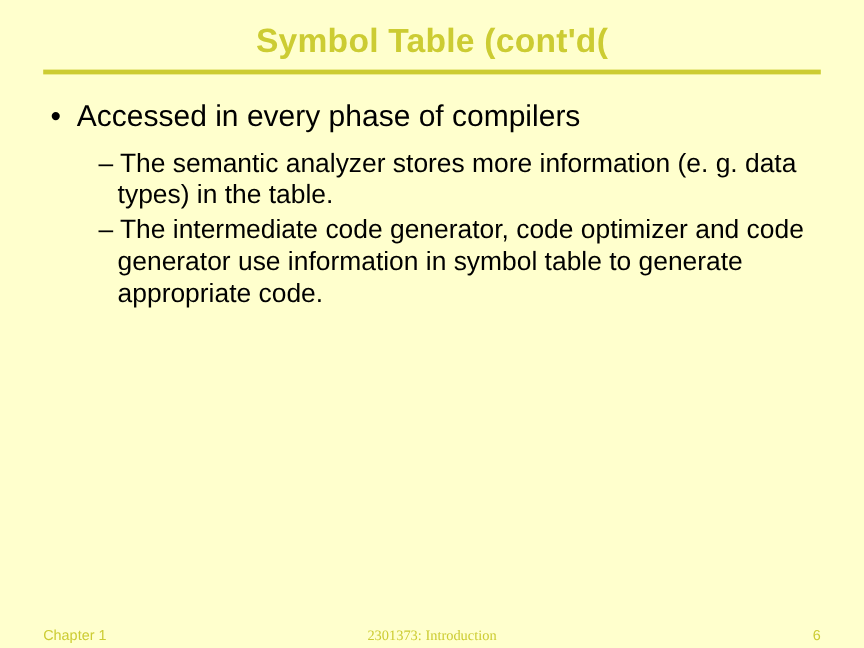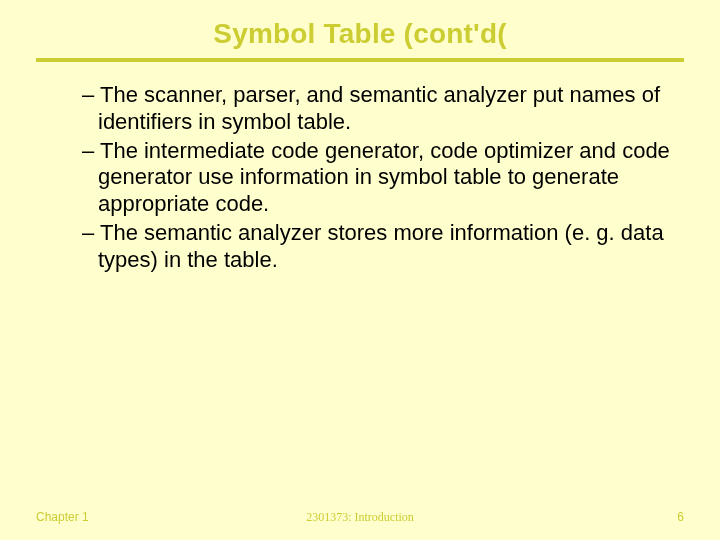--- a/index.html
+++ b/index.html
@@ -56,21 +56,21 @@
     line-height: 1.22;
     margin-bottom: 2px;
     text-indent: -16px;
     padding-left: 16px;
   }
   .bullet-2::before {
     content: "– ";
   }
   .footer {
     position: absolute;
-    bottom: 16px;
+    bottom: 4px;
     left: 0;
     width: 720px;
     padding: 0 36px;
     display: flex;
     justify-content: space-between;
     align-items: baseline;
     font-size: 12px;
     color: #cccc33;
   }
   .footer-center {
@@ -86,24 +86,24 @@
   }
 </style>
 </head>
 <body>
 
 <div class="slide">
   <div class="title">Symbol Table (cont'd(</div>
   <div class="title-rule"></div>
 
   <div class="content">
+    <div class="bullet-1">Accessed in every phase of compilers</div>
     <div class="sublist">
-      <div class="bullet-2">The scanner, parser, and semantic analyzer put names of identifiers in symbol table.</div>
+      <div class="bullet-2">The semantic analyzer stores more information (e. g. data types) in the table.</div>
       <div class="bullet-2">The intermediate code generator, code optimizer and code generator use information in symbol table to generate appropriate code.</div>
-      <div class="bullet-2">The semantic analyzer stores more information (e. g. data types) in the table.</div>
     </div>
   </div>
 
   <div class="footer">
     <span class="footer-left">Chapter 1</span>
     <span class="footer-center">2301373: Introduction</span>
     <span class="footer-right">6</span>
   </div>
 </div>
 

